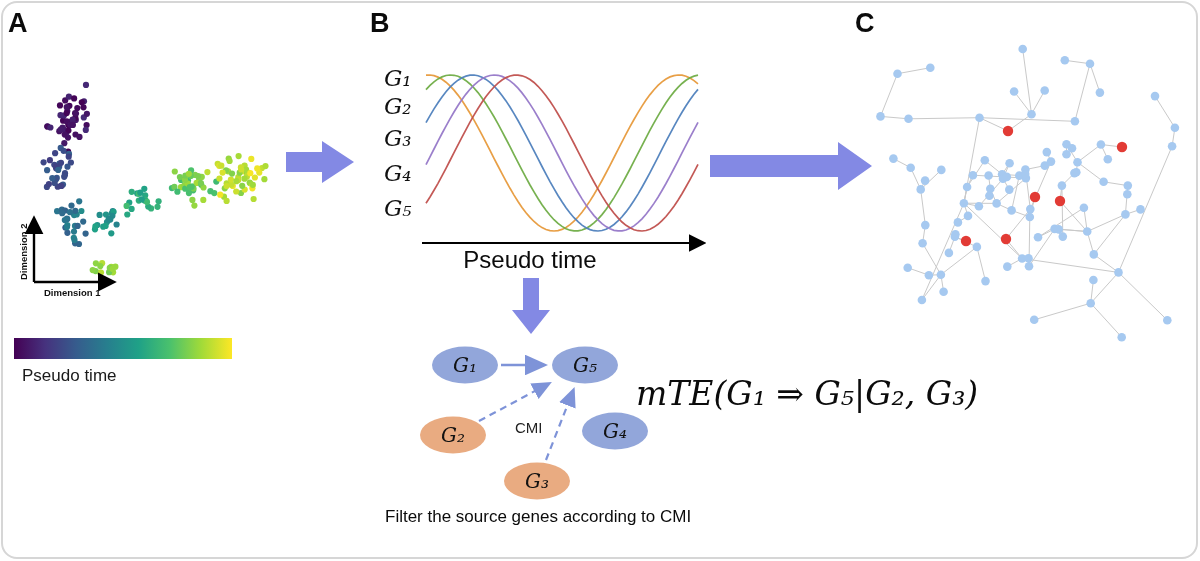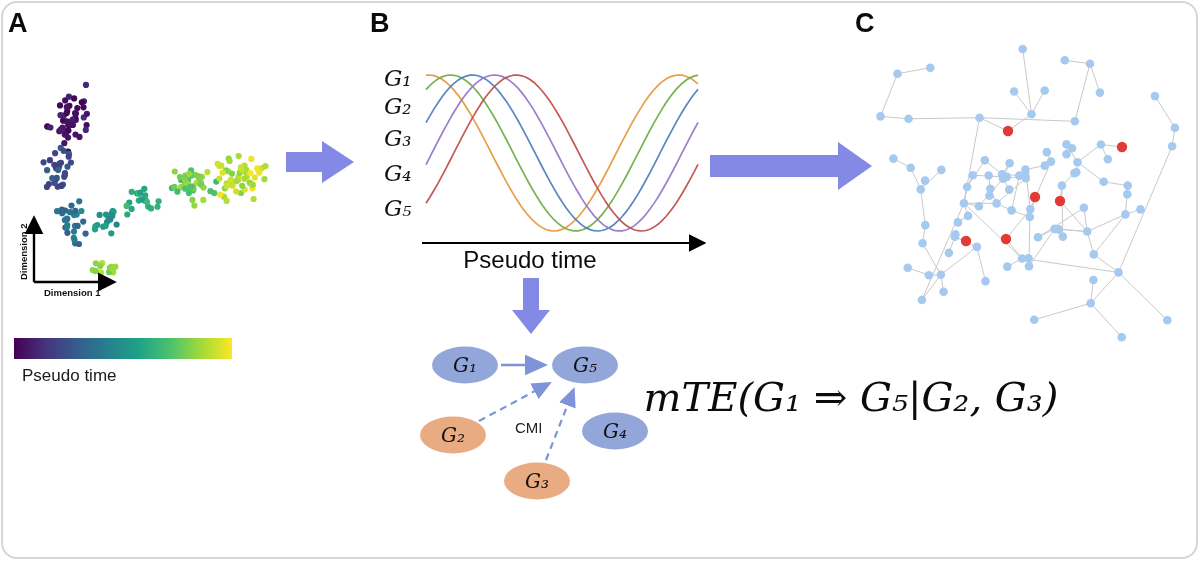--- a/index.html
+++ b/index.html
@@ -8,21 +8,21 @@
   .frame{position:absolute;left:1px;top:1px;width:1197px;height:558px;border:2px solid #d6d6d6;border-radius:16px;background:#fff}
   .abs{position:absolute}
   .panel-label{position:absolute;font-size:27px;font-weight:700;color:#0b0b0b}
   .axis-label{font-size:9.5px;font-weight:700;fill:#111;font-family:"Liberation Sans",sans-serif}
   .cb-label{position:absolute;font-size:17px;color:#1a1a1a}
   .pt-label{position:absolute;font-size:24px;color:#0b0b0b;text-align:center}
   .gene-label{font-family:"DejaVu Serif","Liberation Serif",serif;font-style:italic;font-size:23px;fill:#111}
   .node-label{font-family:"DejaVu Serif","Liberation Serif",serif;font-style:italic;font-size:20px;fill:#111;text-anchor:middle}
   .cmi-label{font-size:15px;fill:#222;font-family:"Liberation Sans",sans-serif}
   .caption{position:absolute;font-size:17px;color:#0b0b0b;line-height:1.38}
-  .formula{position:absolute;font-family:"DejaVu Serif","Liberation Serif",serif;font-style:italic;font-size:40px;color:#0b0b0b;text-align:center}
+  .formula{position:absolute;font-family:"DejaVu Serif","Liberation Serif",serif;font-style:italic;font-size:33px;color:#0b0b0b;}
   svg{display:block}
 </style>
 </head>
 <body>
 
 <div class="frame"></div>
 
 <div class="panel-label" style="left:8px;top:8px">A</div>
 
 <svg class="abs" id="scatter-svg" style="left:10px;top:70px" width="300" height="240">
@@ -338,20 +338,21 @@
   <text class="node-label" x="50" y="34">G₁</text>
   <text class="node-label" x="170" y="34">G₅</text>
   <text class="node-label" x="38" y="104">G₂</text>
   <text class="node-label" x="200" y="100">G₄</text>
   <text class="node-label" x="122" y="150">G₃</text>
 
   <text class="cmi-label" x="100" y="95">CMI</text>
 </svg>
 
 <div class="caption" style="left:385px;top:505px;width:340px">
+  <div>Filter the source genes according to CMI</div>
 </div>
 
 <svg class="abs" style="left:710px;top:138px" width="166" height="56">
   <polygon points="0,17 128,17 128,4 162,28 128,52 128,39 0,39" fill="#8389e4"></polygon>
 </svg>
 
 <div class="panel-label" style="left:855px;top:8px">C</div>
 
 <svg class="abs" id="netc-svg" style="left:866px;top:40px" width="332" height="318">
     <g>

